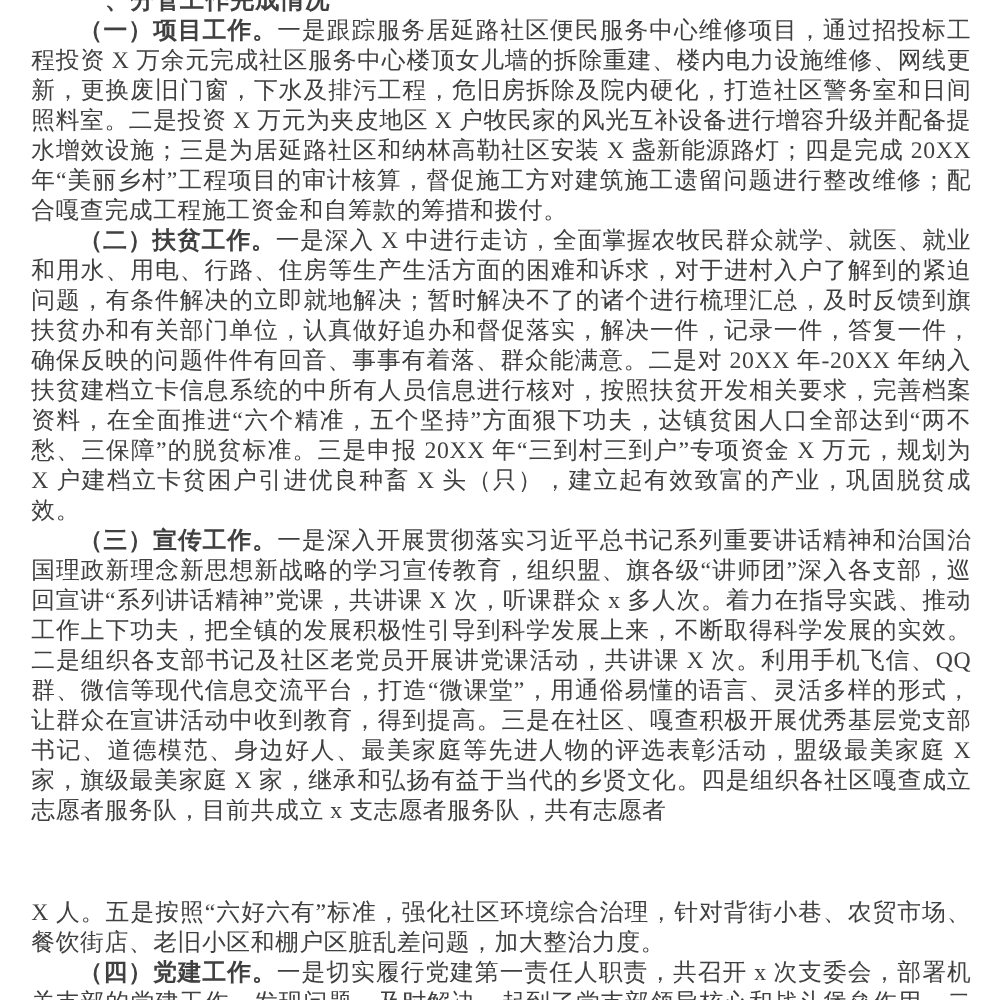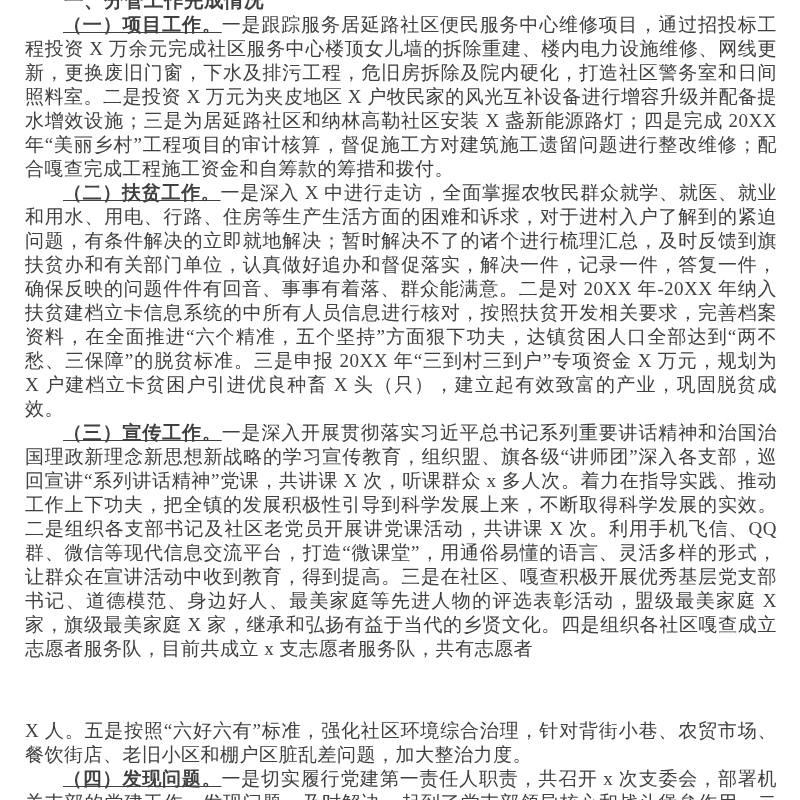--- a/index.html
+++ b/index.html
@@ -30,21 +30,20 @@
   }
   .para {
     margin: 0;
     text-indent: 2em;
   }
   .para.continuation {
     text-indent: 0;
   }
   .sec-title {
     font-weight: bold;
-    text-decoration: underline;
   }
   .page-break-gap {
     height: 58px;
   }
 </style>
 </head>
 <body>
 
 <div class="doc">
 
@@ -53,15 +52,15 @@
   <p class="para"><span class="sec-title">（一）项目工作。</span><span>一是跟踪服务居延路社区便民服务中心维修项目，通过招投标工程投资 X 万余元完成社区服务中心楼顶女儿墙的拆除重建、楼内电力设施维修、网线更新，更换废旧门窗，下水及排污工程，危旧房拆除及院内硬化，打造社区警务室和日间照料室。二是投资 X 万元为夹皮地区 X 户牧民家的风光互补设备进行增容升级并配备提水增效设施；三是为居延路社区和纳林高勒社区安装 X 盏新能源路灯；四是完成 20XX 年“美丽乡村”工程项目的审计核算，督促施工方对建筑施工遗留问题进行整改维修；配合嘎查完成工程施工资金和自筹款的筹措和拨付。</span></p>
 
   <p class="para"><span class="sec-title">（二）扶贫工作。</span><span>一是深入 X 中进行走访，全面掌握农牧民群众就学、就医、就业和用水、用电、行路、住房等生产生活方面的困难和诉求，对于进村入户了解到的紧迫问题，有条件解决的立即就地解决；暂时解决不了的诸个进行梳理汇总，及时反馈到旗扶贫办和有关部门单位，认真做好追办和督促落实，解决一件，记录一件，答复一件，确保反映的问题件件有回音、事事有着落、群众能满意。二是对 20XX 年-20XX 年纳入扶贫建档立卡信息系统的中所有人员信息进行核对，按照扶贫开发相关要求，完善档案资料，在全面推进“六个精准，五个坚持”方面狠下功夫，达镇贫困人口全部达到“两不愁、三保障”的脱贫标准。三是申报 20XX 年“三到村三到户”专项资金 X 万元，规划为 X 户建档立卡贫困户引进优良种畜 X 头（只），建立起有效致富的产业，巩固脱贫成效。</span></p>
 
   <p class="para"><span class="sec-title">（三）宣传工作。</span><span>一是深入开展贯彻落实习近平总书记系列重要讲话精神和治国治国理政新理念新思想新战略的学习宣传教育，组织盟、旗各级“讲师团”深入各支部，巡回宣讲“系列讲话精神”党课，共讲课 X 次，听课群众 x 多人次。着力在指导实践、推动工作上下功夫，把全镇的发展积极性引导到科学发展上来，不断取得科学发展的实效。二是组织各支部书记及社区老党员开展讲党课活动，共讲课 X 次。利用手机飞信、QQ 群、微信等现代信息交流平台，打造“微课堂”，用通俗易懂的语言、灵活多样的形式，让群众在宣讲活动中收到教育，得到提高。三是在社区、嘎查积极开展优秀基层党支部书记、道德模范、身边好人、最美家庭等先进人物的评选表彰活动，盟级最美家庭 X 家，旗级最美家庭 X 家，继承和弘扬有益于当代的乡贤文化。四是组织各社区嘎查成立志愿者服务队，目前共成立 x 支志愿者服务队，共有志愿者</span></p>
 
   <div class="page-break-gap"></div>
 
   <p class="para continuation"><span>X 人。五是按照“六好六有”标准，强化社区环境综合治理，针对背街小巷、农贸市场、餐饮街店、老旧小区和棚户区脏乱差问题，加大整治力度。</span></p>
 
-  <p class="para"><span class="sec-title">（四）发现问题。</span><span>一是切实履行党建第一责任人职责，共召开 x 次支委会，部署机关支部的党建工作，发现问题，及时解决，起到了党支部领导核心和战斗堡垒作用。二是利用手机飞信、QQ 群、微信等现代信息交流平台，打造“微课堂”，组织机关全体党员干部进行专题党</span></p>
+  <p class="para"><span class="sec-title">（四）党建工作。</span><span>一是切实履行党建第一责任人职责，共召开 x 次支委会，部署机关支部的党建工作，发现问题，及时解决，起到了党支部领导核心和战斗堡垒作用。二是利用手机飞信、QQ 群、微信等现代信息交流平台，打造“微课堂”，组织机关全体党员干部进行专题党</span></p>
 
 </div>
 
 </body></html>

